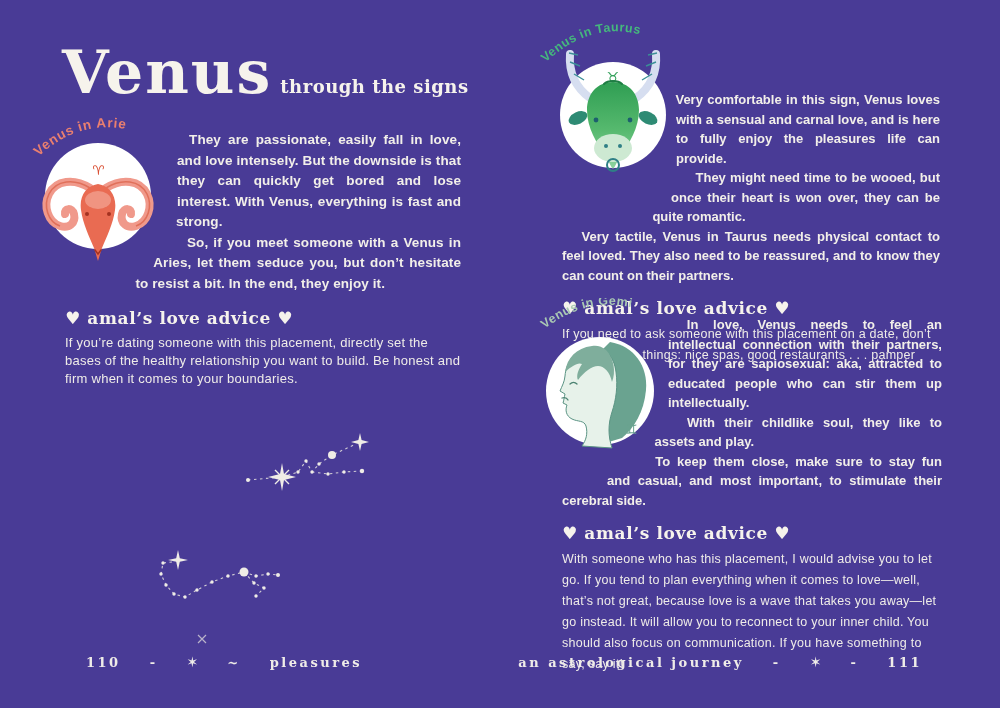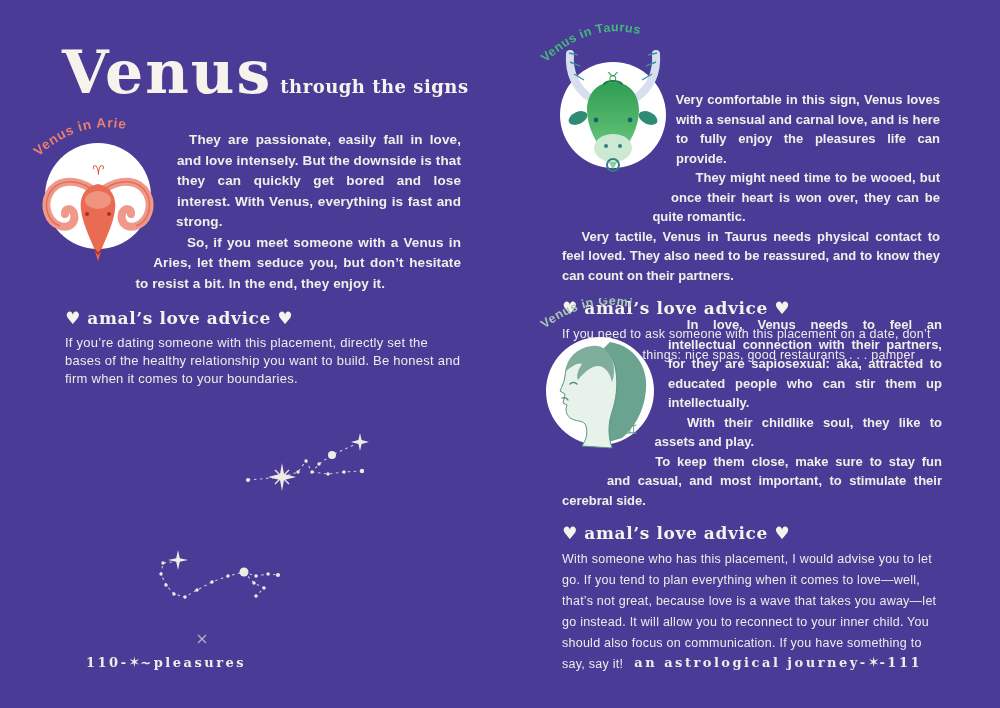--- a/index.html
+++ b/index.html
@@ -29,21 +29,21 @@
   .spacer-gemini{width:106px;height:165px;
     shape-outside:polygon(0 0,96px 0,104px 48px,100px 95px,82px 122px,50px 148px,0 165px);}
 
   .advice-title{font-family:"DejaVu Serif","DejaVu Sans",serif;font-weight:700;font-size:17px;
                 letter-spacing:.6px;margin:14px 0 5px;color:#f6f3ec;}
   .advice{font-weight:400 !important;text-align:left !important;font-size:13px;line-height:18px;
           letter-spacing:.25px;color:#efece8;}
   .taurus-col .advice,.gemini-col .advice{font-size:12.5px;line-height:21px;}
 
   
-  .footer{display:flex;align-items:baseline;gap:0;font-family:"DejaVu Serif",serif;
+  .footer{display:flex;align-items:baseline;gap:29px;font-family:"DejaVu Serif",serif;
           font-weight:700;font-size:13px;letter-spacing:2.5px;color:#efece8;}
   .footer .star{font-family:"DejaVu Sans",sans-serif;font-size:14px;letter-spacing:0;}
   .footer-left{left:86px;top:654px;}
   .footer-right{right:78px;top:654px;}
 
   svg text{font-family:"Liberation Sans",sans-serif;}
   svg .zsym{font-family:"DejaVu Sans",sans-serif;}
 </style>
 </head>
 <body>

